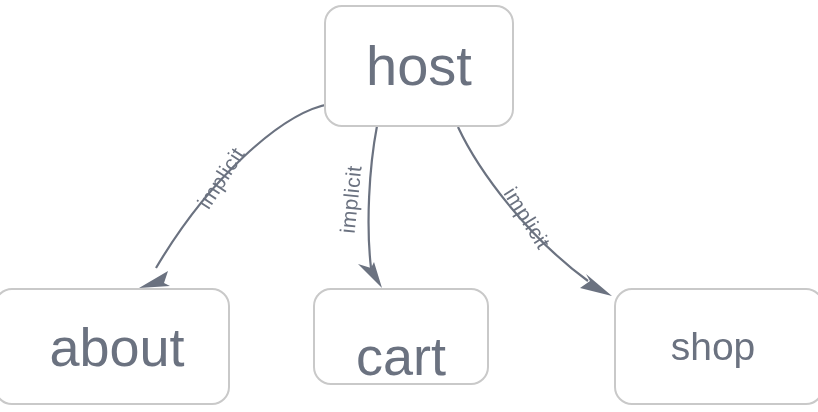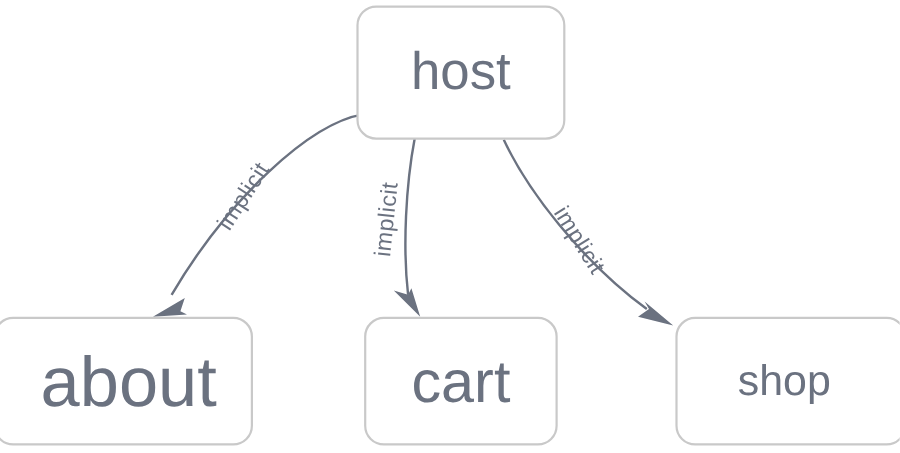--- a/index.html
+++ b/index.html
@@ -42,33 +42,34 @@
     font-weight: 400;
     line-height: 1;
     white-space: nowrap;
   }
   #node-host {
     left: 324px;
     top: 5px;
     width: 190px;
     height: 122px;
   }
-  #node-host .node-label { font-size: 48px; }
+  #node-host .node-label { font-size: 56px; }
   #node-about {
     left: -6px;
     top: 288px;
     width: 236px;
     height: 117px;
   }
-  #node-about .node-label { font-size: 64px; padding-left: 10px; }
+  #node-about .node-label { font-size: 54px; padding-left: 10px; }
   #node-cart {
-    left: 331px;
+    left: 313px;
     top: 288px;
     width: 176px;
-    height: 117px;
+    height: 97px;
+    align-items: flex-end;
   }
   #node-cart .node-label { font-size: 54px; }
   #node-shop {
     left: 614px;
     top: 288px;
     width: 210px;
     height: 117px;
   }
   #node-shop .node-label { font-size: 39px; padding-right: 12px; }
   .edge-path {

